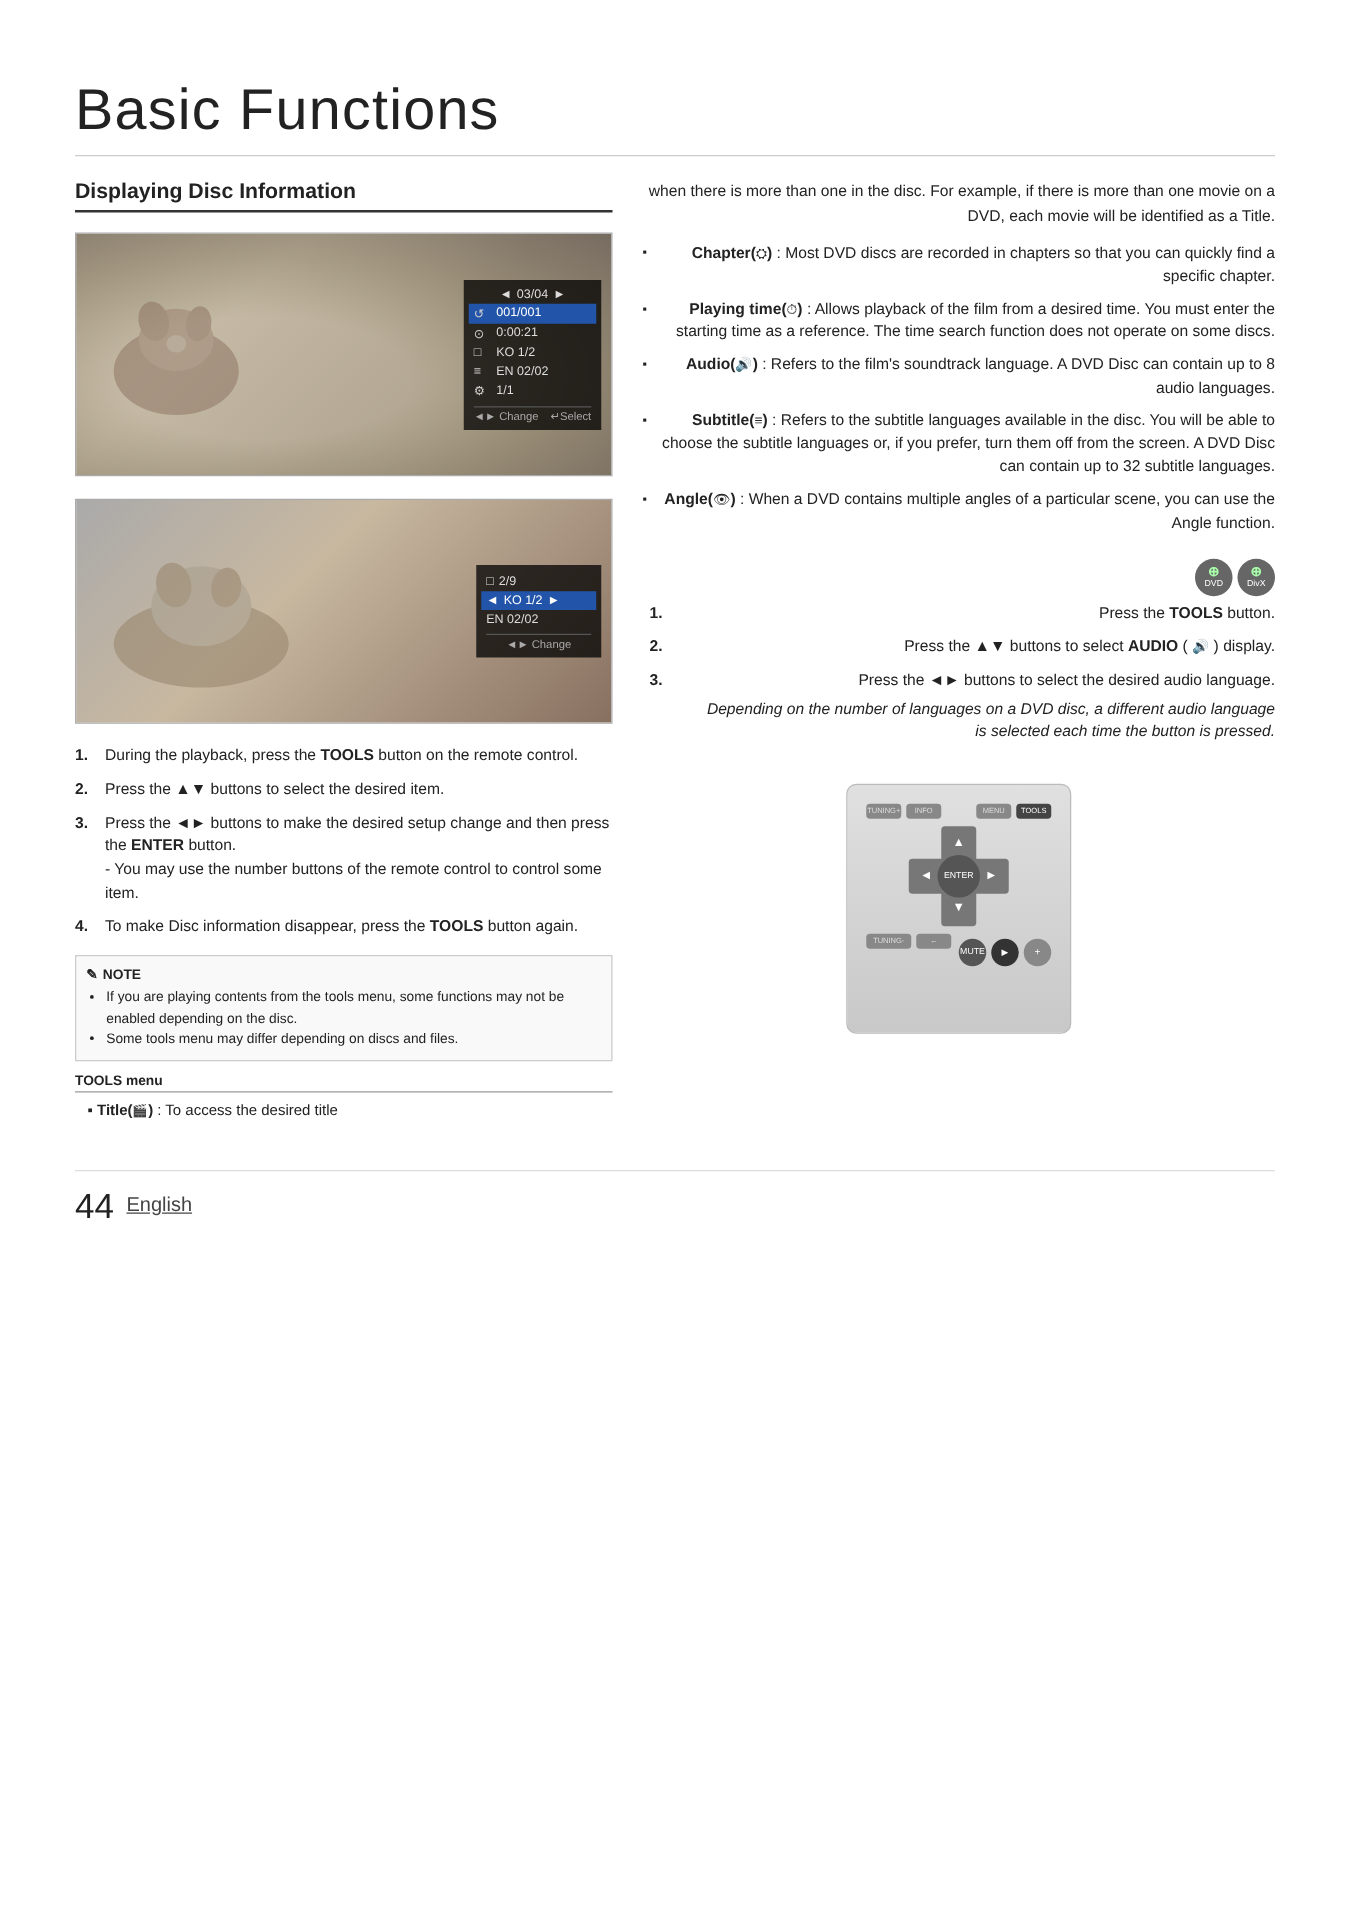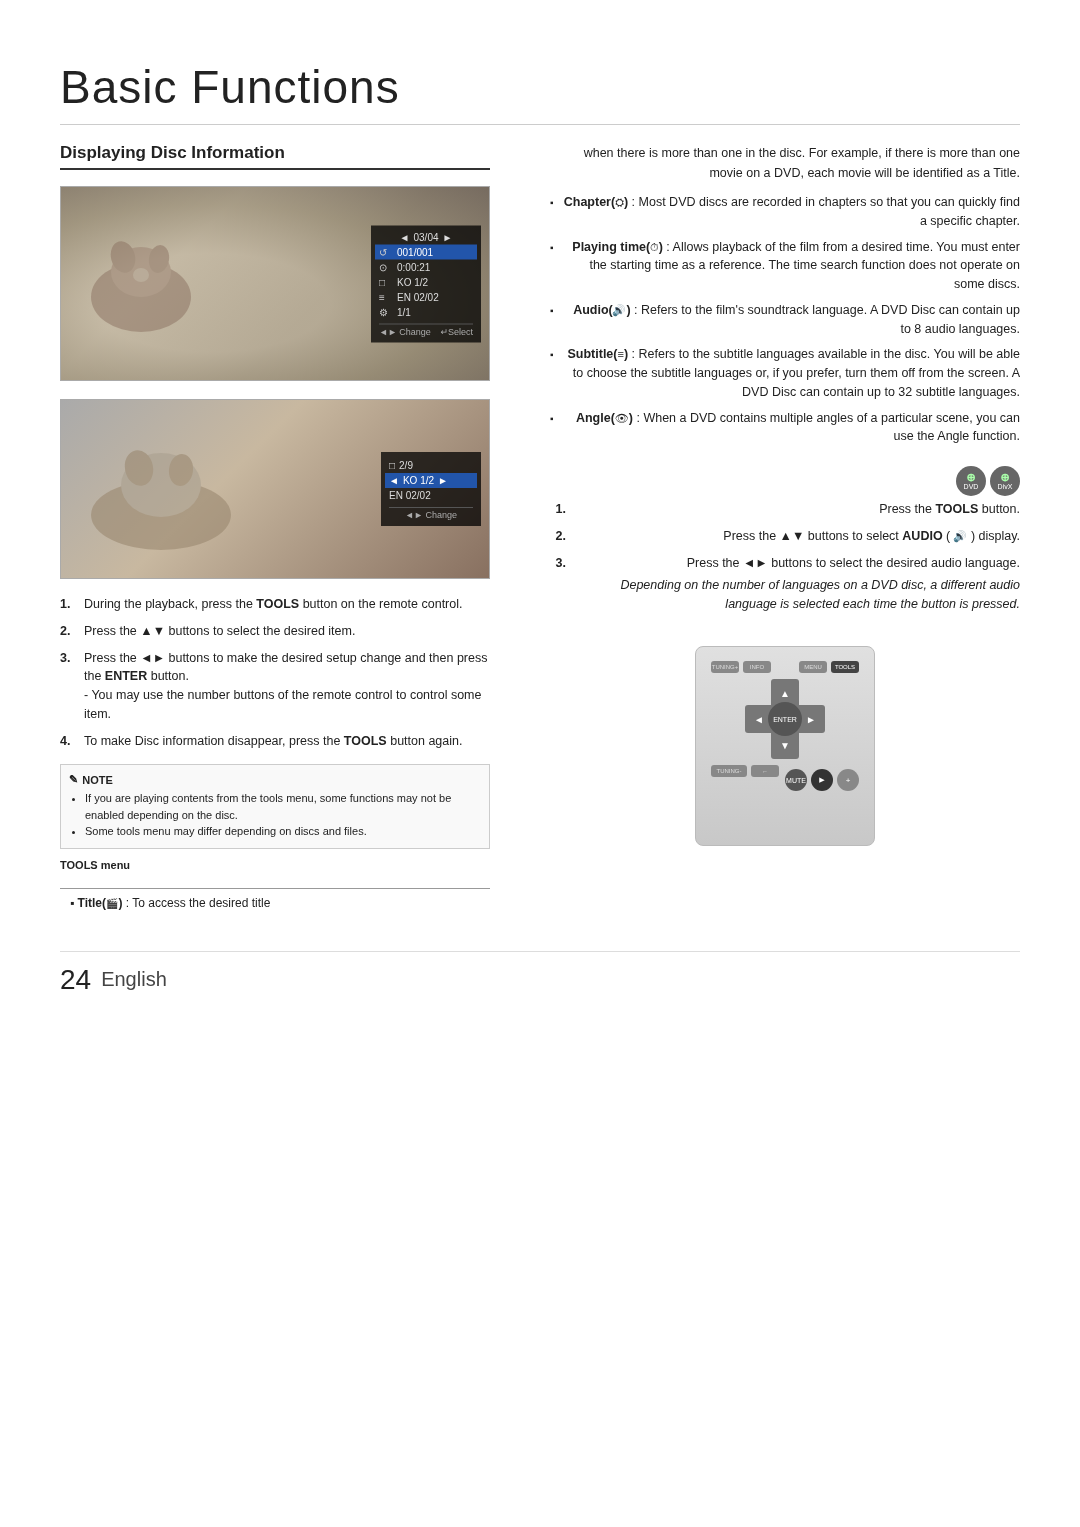--- a/index.html
+++ b/index.html
@@ -21,21 +21,21 @@
       font-size: 46px;
       font-weight: 300;
       color: #222;
       letter-spacing: 1px;
       margin-bottom: 18px;
       border-bottom: 1px solid #ccc;
       padding-bottom: 10px;
     }
     .content-columns {
       display: flex;
-      gap: 60px;
+      gap: 24px;
     }
     .left-col {
       width: 430px;
       flex-shrink: 0;
     }
     .right-col {
       flex: 1;
       text-align: right;
     }
     .section-title {
@@ -180,21 +180,21 @@
       padding-left: 16px;
       line-height: 1.5;
     }
     .tools-menu-box {
       margin: 8px 0;
     }
     .tools-menu-label {
       font-size: 11px;
       font-weight: bold;
       border-bottom: 1px solid #999;
-      padding-bottom: 17px;
+      padding-bottom: 2px;
       margin-bottom: 5px;
     }
     .tools-menu-box ul {
       list-style: none;
       padding-left: 10px;
       font-size: 12px;
       line-height: 1.6;
     }
     .right-text-block {
       font-size: 12.5px;
@@ -359,22 +359,23 @@
       margin-top: 30px;
       border-top: 1px solid #ddd;
       padding-top: 12px;
     }
     .page-number {
       font-size: 28px;
       font-weight: 300;
       color: #222;
     }
     .page-lang {
-      font-size: 20px;
+      font-size: 16px;
       color: #444;
+      text-decoration: underline;
     }
     .bold { font-weight: bold; }
     .disc-img-box2 {
       width: 100%;
       height: 180px;
       background: linear-gradient(135deg, #aaa 0%, #c8b8a0 40%, #887060 100%);
       border: 1px solid #aaa;
       position: relative;
       overflow: hidden;
       display: flex;
@@ -652,17 +653,17 @@
           </div>
         </div>
 
       </div>
 
     </div>
 
   </div>
 
   <div class="page-footer">
-    <span class="page-number">24</span>
+    <span class="page-number">44</span>
     <span class="page-lang">English</span>
   </div>
 
 </div>
 
 </body></html>

